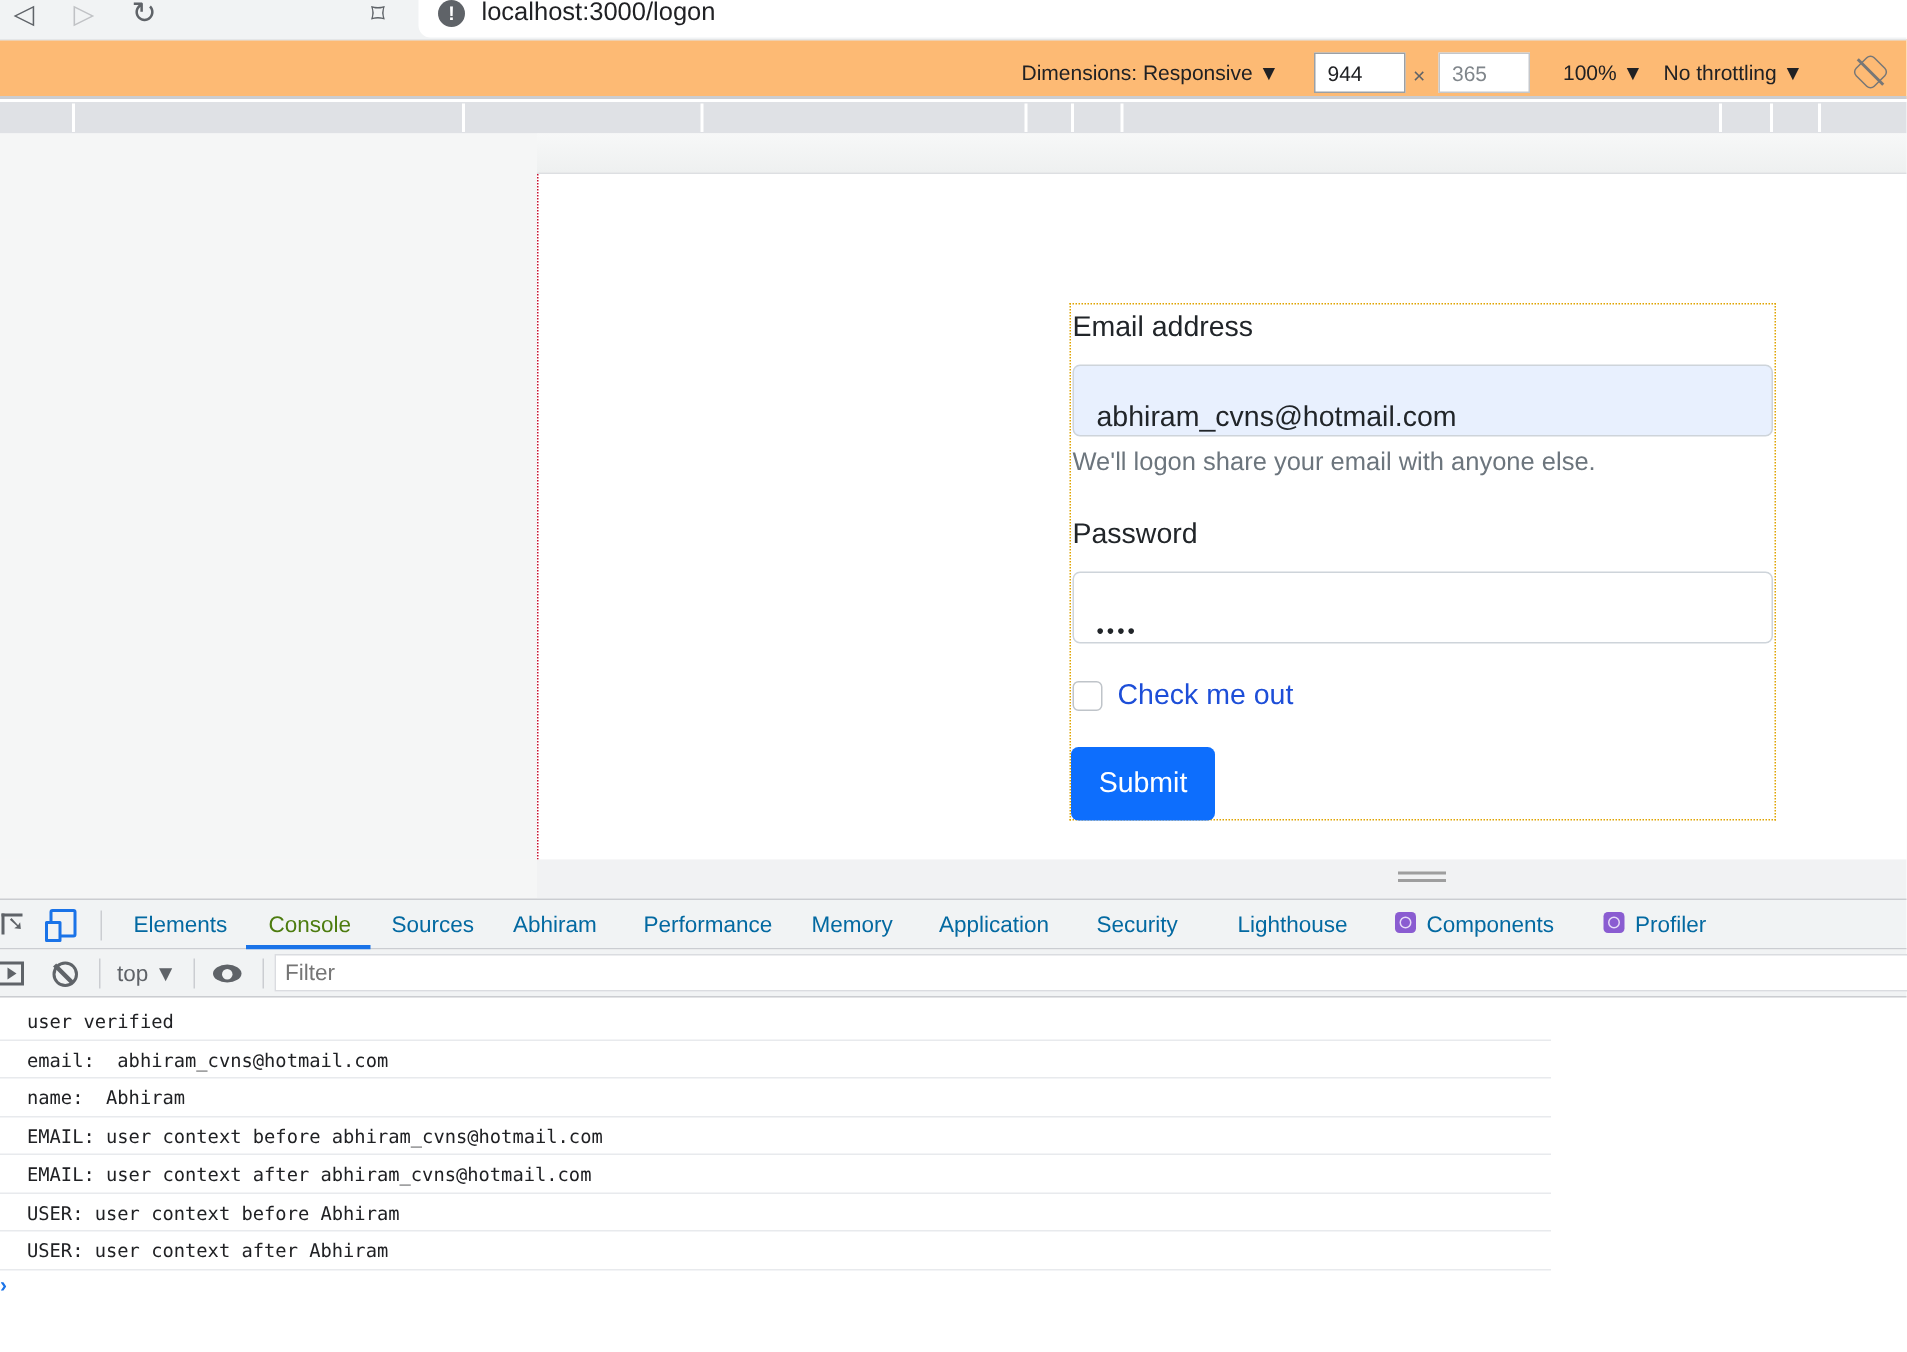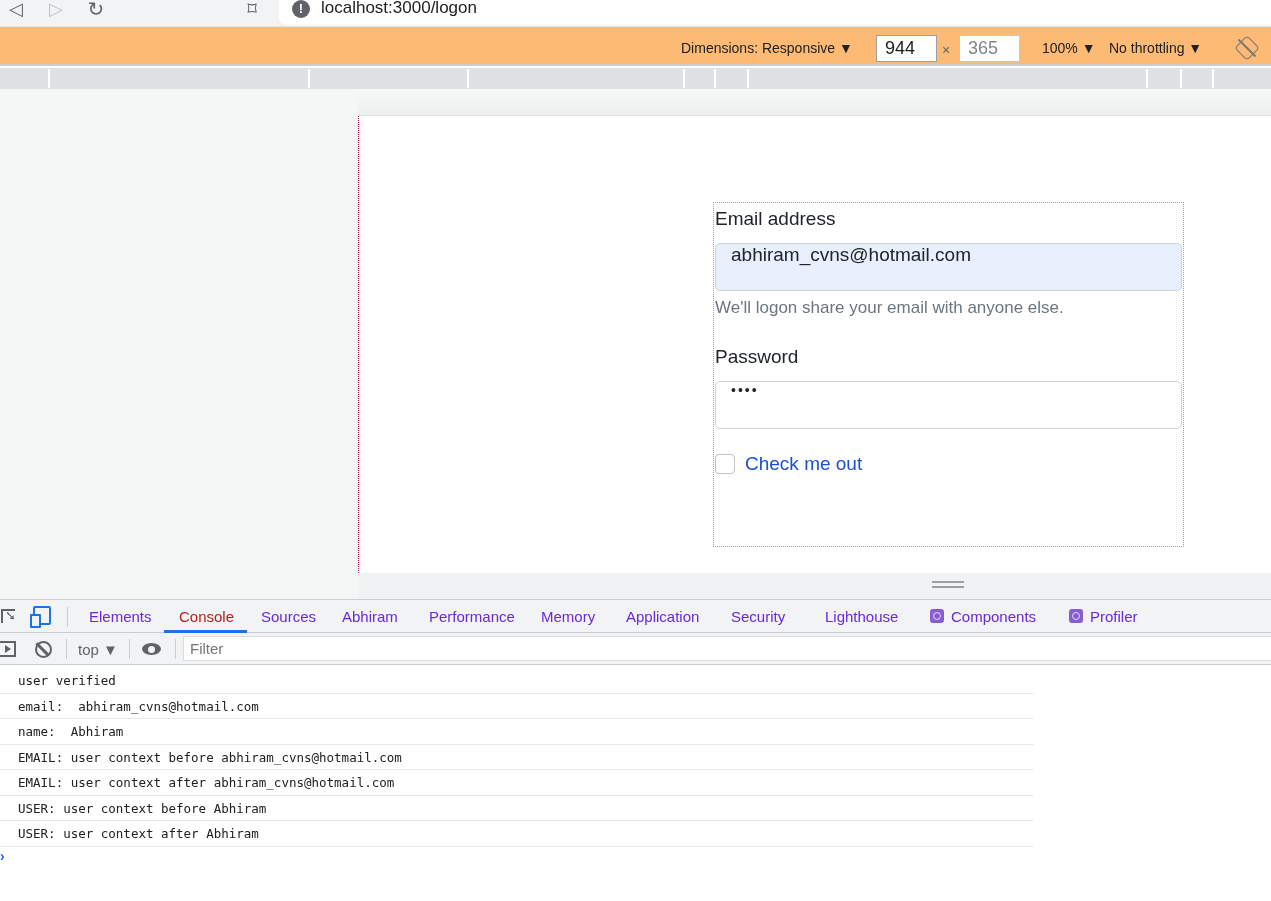--- a/index.html
+++ b/index.html
@@ -12,52 +12,52 @@
   .nav-forward { left: 46px; color: #c0c2c5; }
   .nav-reload { left: 86px; font-size: 20px; }
   .nav-bookmark { left: 242px; }
   .omnibox { position: absolute; left: 279px; top: 0; width: 1000px; height: 25px; background: #ffffff; border-radius: 0 0 0 8px; }
   .info-icon { position: absolute; left: 13px; top: 0; width: 18px; height: 18px; border-radius: 50%; background: #5f6368; color: #fff; font-size: 13px; font-weight: bold; text-align: center; line-height: 18px; }
   .url-text { position: absolute; left: 42px; top: -2px; font-size: 17px; color: #202124; }
 
   
   .device-toolbar { position: absolute; left: 0; top: 26px; width: 1271px; height: 40px; background: #fdba74; border-top: 1px solid #e4e6e8; border-bottom: 2px solid #cbcdd1; }
   .dt-item { position: absolute; top: 13px; font-size: 14px; color: #202124; }
-  .dt-input { position: absolute; top: 8px; height: 27px; border: 1px solid #9aa0a6; background: #fff; font-size: 18px; padding: 4px 8px; color: #202124; }
+  .dt-input { position: absolute; top: 8px; height: 27px; border: 1px solid #9aa0a6; background: #fff; font-size: 14px; padding: 4px 8px; color: #202124; }
   .dt-input.h { color: #80868b; border-color: #c4c7cb; }
   .dt-x { position: absolute; left: 942px; top: 15px; font-size: 14px; color: #5f6368; }
   .rotate-icon { position: absolute; left: 1238px; top: 12px; width: 18px; height: 18px; border: 1.5px solid #777; border-radius: 4px; transform: rotate(45deg); }
   .rotate-icon::after { content: ""; position: absolute; left: -4px; top: 7px; width: 24px; height: 1.5px; background: #777; }
 
   
   .mq-bar { position: absolute; left: 0; top: 68px; width: 1271px; height: 21px; background: #dfe1e5; }
   .mq-div { position: absolute; top: 1px; width: 2px; height: 19px; background: #ffffff; }
 
   
   .viewport-bg { position: absolute; left: 0; top: 89px; width: 1271px; height: 484px; background: #f5f6f6; }
   .viewport-bg::before { content: ""; position: absolute; left: 358px; top: 0; width: 913px; height: 26px; background: linear-gradient(#f7f8f8, #eef0f0); border-bottom: 1px solid #dddfe2; }
   .page { position: absolute; left: 358px; top: 116px; width: 913px; height: 457px; background: #ffffff; border-left: 1px dotted #c8102e; }
 
   .form { position: absolute; left: 713px; top: 202px; width: 471px; height: 345px; border: 1px dotted #e0a400; }
   .lbl { position: absolute; left: 1px; font-size: 19px; color: #212529; }
-  .field { position: absolute; left: 1px; width: 467px; height: 48px; border: 1px solid #ced4da; border-radius: 5px; font-size: 19px; color: #212529; padding: 0 15px; display: flex; align-items: flex-start; }
+  .field { position: absolute; left: 1px; width: 467px; height: 48px; border: 1px solid #ced4da; border-radius: 5px; font-size: 19px; color: #212529; padding: 0 15px; display: flex; align-items: flex-end; }
   .field.email { top: 40px; background: #e8f0fe; }
   .field.pass { top: 178px; background: #fff; letter-spacing: 2px; font-size: 14px; }
   .help { position: absolute; left: 1px; top: 95px; font-size: 17px; color: #6c757d; }
   .check { position: absolute; left: 1px; top: 251px; width: 20px; height: 20px; border: 1px solid #bfc4c9; border-radius: 4px; background: #fff; }
   .check-lbl { position: absolute; left: 31px; top: 250px; font-size: 19px; color: #1d4ed8; }
   .submit { position: absolute; left: 0; top: 295px; width: 96px; height: 49px; background: #0d6efd; color: #fff; border: none; border-radius: 5px; font-size: 19px; font-family: "Liberation Sans", sans-serif; }
 
   
   .resize-strip { position: absolute; left: 0; top: 573px; width: 1271px; height: 26px; background: #f1f2f3; }
   .resize-strip .left { position: absolute; left: 0; top: 0; width: 358px; height: 26px; background: #f5f6f6; }
   .grip { position: absolute; left: 932px; top: 8px; width: 32px; height: 7px; border-top: 2px solid #9e9e9e; border-bottom: 2px solid #9e9e9e; }
   .tabbar { position: absolute; left: 0; top: 599px; width: 1271px; height: 34px; background: #f1f3f4; border-top: 1px solid #cbcdd1; border-bottom: 1px solid #cbcdd1; }
-  .tab { position: absolute; top: 8px; font-size: 15px; color: #6d28d9; }
-  .tab.active { color: #b91c1c; }
+  .tab { position: absolute; top: 8px; font-size: 15px; color: #0369a1; }
+  .tab.active { color: #4d7c0f; }
   .tab-underline { position: absolute; left: 164px; top: 30px; width: 83px; height: 3px; background: #1a73e8; }
   .react-icon { display: inline-block; width: 14px; height: 14px; background: #8a5cd1; border-radius: 3px; margin-right: 7px; vertical-align: -1px; position: relative; }
   .react-icon::after { content: ""; position: absolute; left: 3px; top: 3px; width: 6px; height: 6px; border: 1px solid #e6dcf7; border-radius: 50%; }
   .tb-sep { position: absolute; top: 7px; width: 1px; height: 20px; background: #cbcdd1; }
   .inspect-icon { position: absolute; left: 1px; top: 9px; width: 14px; height: 14px; border-left: 2px solid #5f6368; border-top: 2px solid #5f6368; }
   .inspect-icon::after { content: "➘"; position: absolute; left: 2px; top: -3px; font-size: 13px; color: #5f6368; }
   .device-icon { position: absolute; left: 33px; top: 6px; width: 18px; height: 19px; border: 2px solid #1a73e8; border-radius: 2px; }
   .device-icon::after { content: ""; position: absolute; left: -5px; top: 6px; width: 7px; height: 10px; border: 2px solid #1a73e8; background: #f1f3f4; border-radius: 1px; }
 
   .console-bar { position: absolute; left: 0; top: 633px; width: 1271px; height: 32px; background: #f1f3f4; border-bottom: 1px solid #cbcdd1; }
@@ -118,20 +118,21 @@
   <div class="field email">
     <span>abhiram_cvns@hotmail.com</span>
   </div>
   <span class="help">We'll logon share your email with anyone else.</span>
   <label class="lbl" style="top:143px">Password</label>
   <div class="field pass">
     <span>••••</span>
   </div>
   <span class="check"></span>
   <span class="check-lbl">Check me out</span>
+  <button class="submit" type="button">Submit</button>
 </form>
 
 <div class="resize-strip">
   <div class="left"></div>
   <span class="grip"></span>
 </div>
 
 <div class="tabbar">
   <span class="inspect-icon"></span>
   <span class="device-icon"></span>

